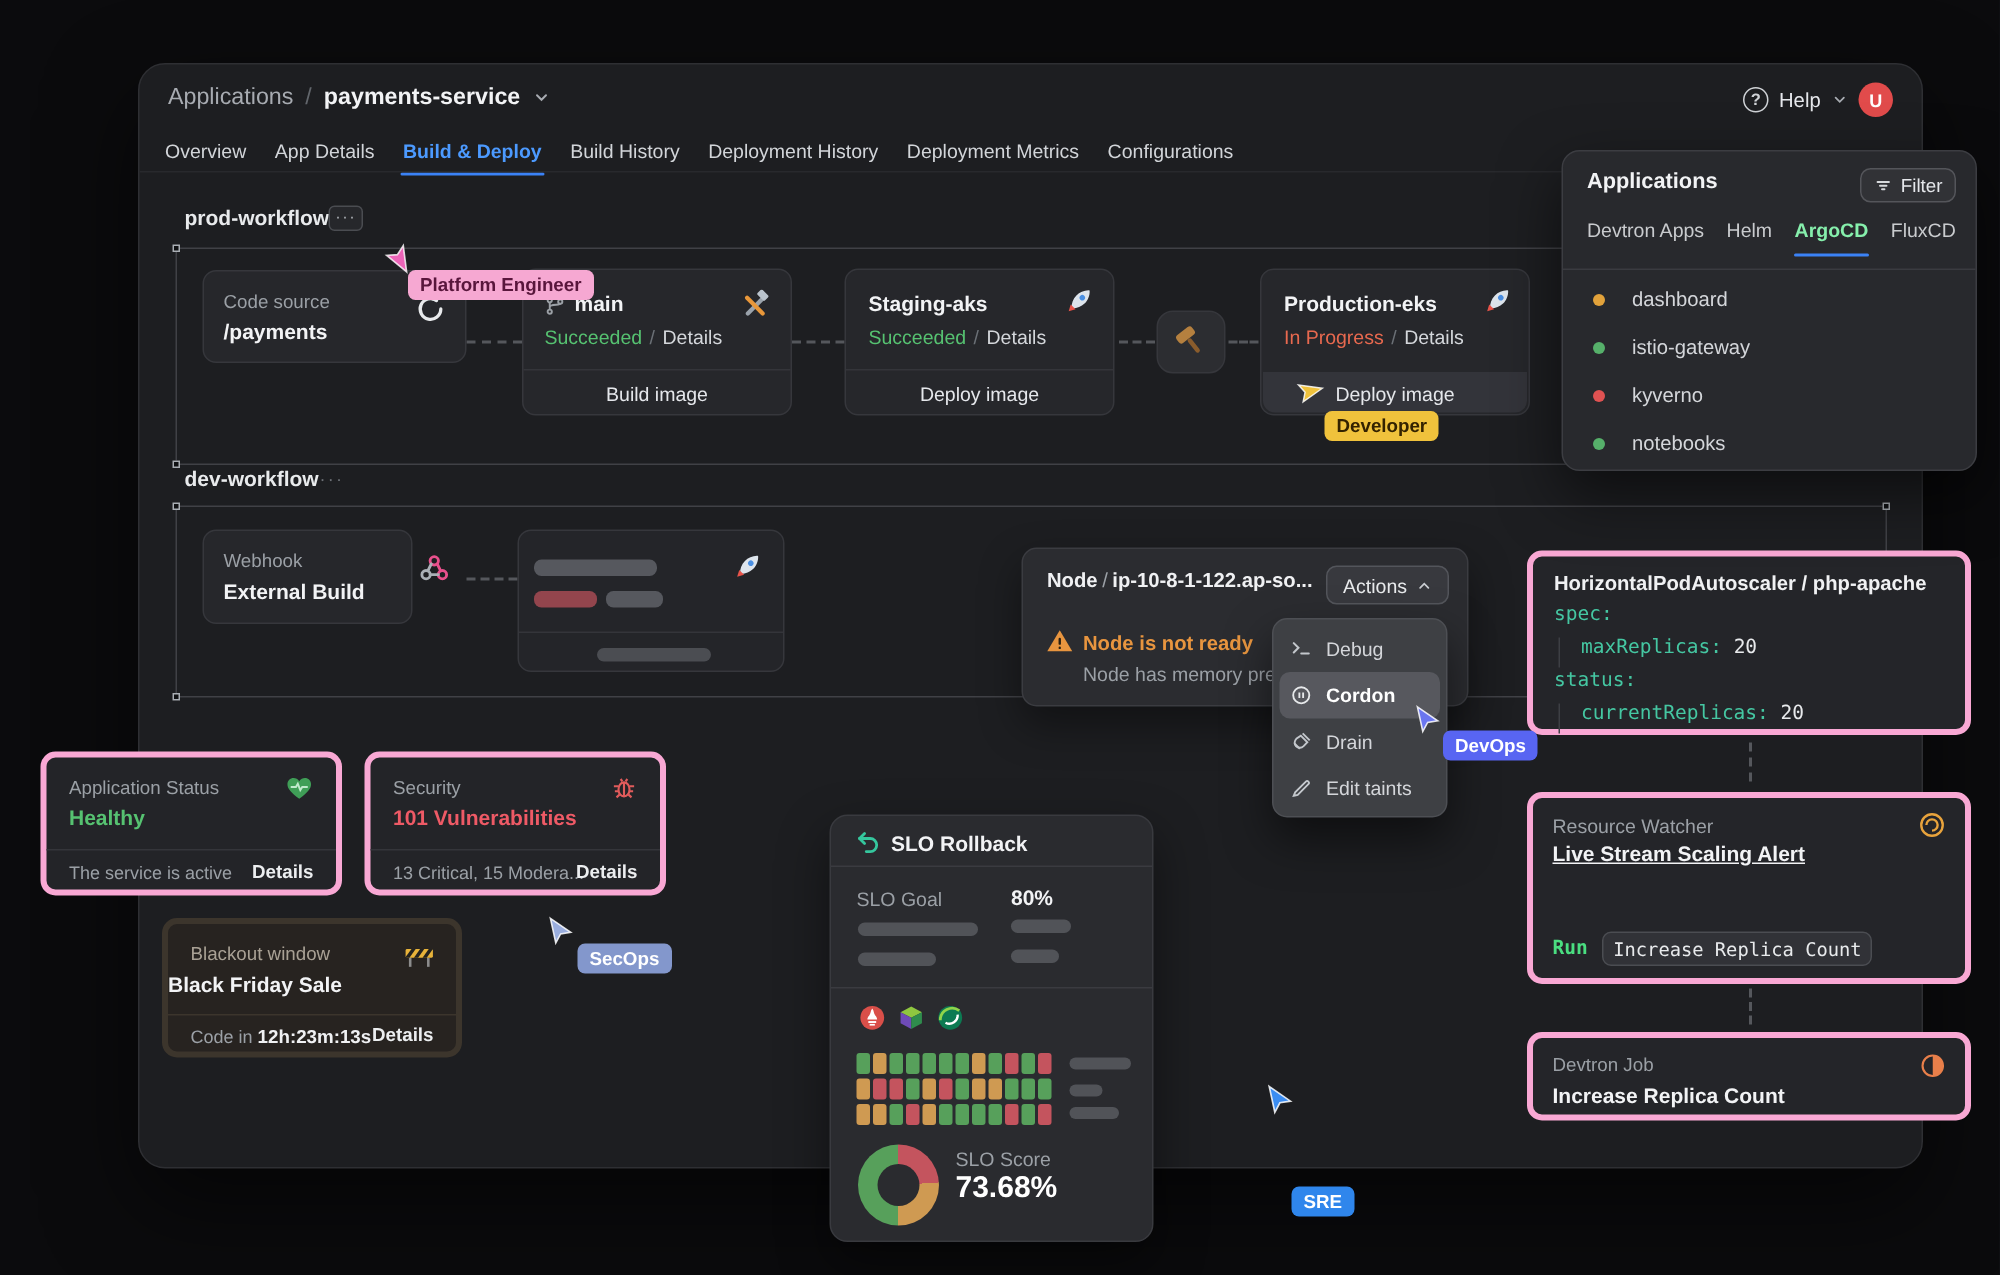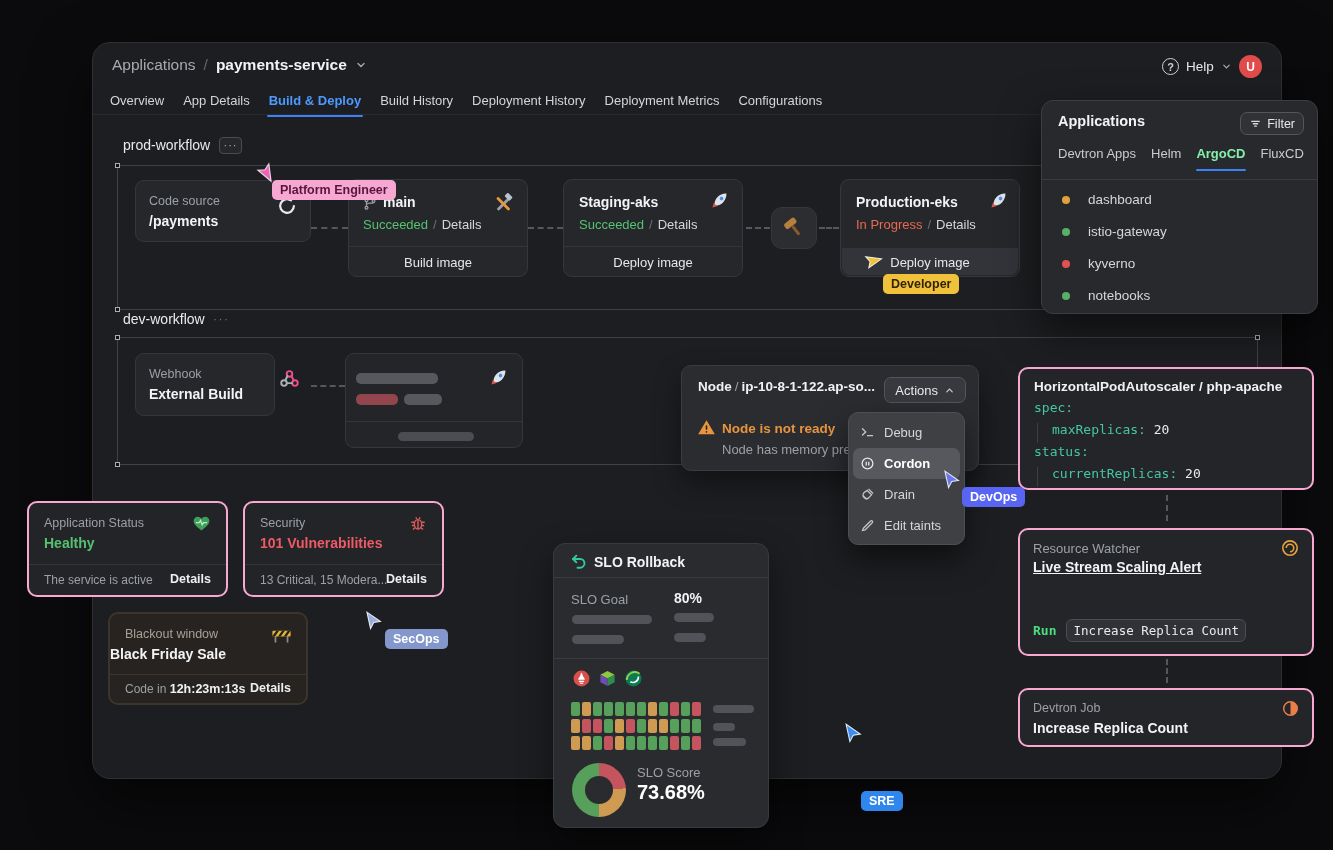--- a/index.html
+++ b/index.html
@@ -28,21 +28,21 @@
   #tabs-row { left:110px; top:93px; display:flex; gap:19px; }
   .tab { position:relative; font-size:13px; color:#d2d5d9; padding-bottom:9px; cursor:default; }
   .tab.active { color:#4c9aff; font-weight:700; }
   .tab.active::after { content:""; position:absolute; left:-2px; right:-2px; bottom:0; height:2.5px;
     background:#3b82f6; border-radius:2px; }
   #tabs-divider { left:93px; top:114px; width:1188px; height:1px; background:#28292d; }
 
   
   .wf { position:absolute; border:1px solid #404146; z-index:1; }
   .handle { position:absolute; width:5px; height:5px; background:#101113; border:1px solid #a9aeb4; z-index:3; }
-  .wf-label { font-size:14px; font-weight:400; color:#e8eaec; z-index:2; }
+  .wf-label { font-size:14px; font-weight:700; color:#e8eaec; z-index:2; }
   .more-btn { width:23px; height:17px; border:1px solid #4a4c51; border-radius:4px; color:#aeb2b8;
     font-size:11px; line-height:14px; text-align:center; letter-spacing:1px; z-index:2; background:#26272b; }
   .more-dots { color:#6d7076; font-size:12px; letter-spacing:1.5px; z-index:2; }
 
   
   .card { position:absolute; background:#26272b; border:1px solid #36373c; border-radius:9px; z-index:2; }
   .cdiv { position:absolute; left:0; right:0; height:1px; background:#34353a; }
   .c-label { position:absolute; font-size:12.5px; color:#9ba0a6; }
   .c-value { position:absolute; font-size:14px; font-weight:700; color:#f2f3f5; }
   .status-row { position:absolute; display:flex; gap:5px; font-size:13px; align-items:center; }
@@ -72,21 +72,21 @@
   #warn-title { position:absolute; left:40px; top:55px; font-size:13.5px; font-weight:700; color:#e8953f; }
   #warn-desc { position:absolute; left:40px; top:76px; font-size:13px; color:#9ba0a6; white-space:nowrap; }
 
   
   #menu { position:absolute; left:848px; top:412px; width:117px; height:133px; background:#3e4044;
     border:1px solid #4d4f54; border-radius:10px; z-index:10; padding:4px; box-shadow:0 14px 30px rgba(0,0,0,.5); }
   .mi { display:flex; align-items:center; gap:9px; height:31px; padding:0 7px; color:#d4d6da; font-size:13px; border-radius:7px;}
   .mi.active { background:#57585e; color:#fff; font-weight:600; }
 
   
-  .side-panel { position:absolute; background:#242529; border:2px solid #f9a8d4; border-radius:10px; z-index:5; }
+  .side-panel { position:absolute; background:#242529; border:4px solid #f9a8d4; border-radius:10px; z-index:5; }
   .mono { font-family:"DejaVu Sans Mono",monospace; }
   .code-line { position:relative; height:22px; font-size:13px; }
   .code-key { color:#45c7a2; }
   .code-val { color:#e8eaec; }
   .indent { padding-left:18px; }
   .guide { position:absolute; left:3px; top:1px; bottom:1px; width:1px; background:#3d3f44; }
 
   
   .footer-text { position:absolute; font-size:12px; color:#9ba0a6; }
   .details-link { position:absolute; font-size:12.5px; font-weight:700; color:#eceef0; }

